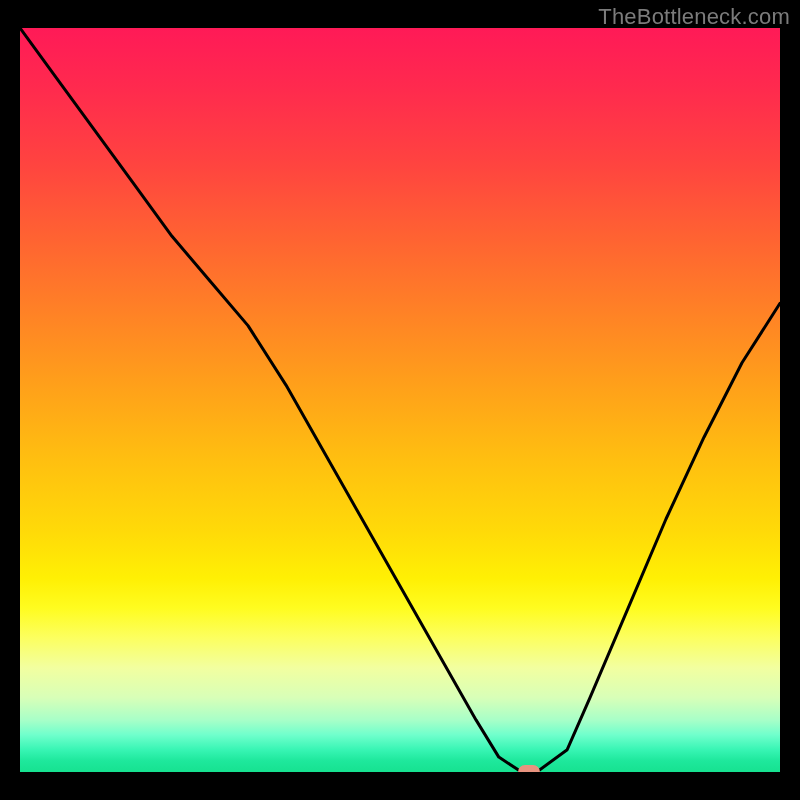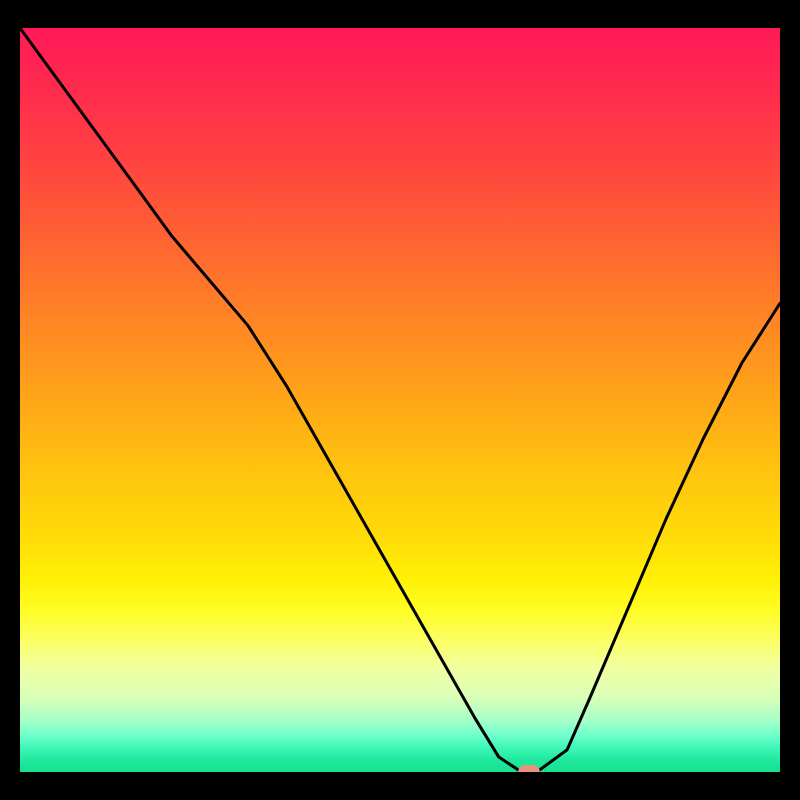--- a/index.html
+++ b/index.html
@@ -69,20 +69,21 @@
     height: 14px;
     border-radius: 7px;
     background: #e7937f;
   }
 </style>
 </head>
 <body>
 
 <div class="frame">
 
+  <div class="watermark">TheBottleneck.com</div>
 
   <div class="plot-area">
 
     <div class="gradient"></div>
 
     <svg class="curve" viewBox="0 0 760 744" preserveAspectRatio="none">
       <path id="curve-path" fill="none" stroke="#000" stroke-width="3" stroke-linecap="round" stroke-linejoin="round" d="M 0.0 0.0 L 38.0 52.1 L 76.0 104.2 L 114.0 156.2 L 152.0 208.3 L 190.0 253.0 L 228.0 297.6 L 266.0 357.1 L 304.0 424.1 L 342.0 491.0 L 380.0 558.0 L 418.0 625.0 L 456.0 691.9 L 478.8 729.1 L 501.6 744.0 L 516.8 744.0 L 547.2 721.7 L 570.0 669.6 L 608.0 580.3 L 646.0 491.0 L 684.0 409.2 L 722.0 334.8 L 760.0 275.3"></path>
     </svg>
 
     <div class="marker" id="marker" style="left: 498.2px; top: 737px;"></div>

